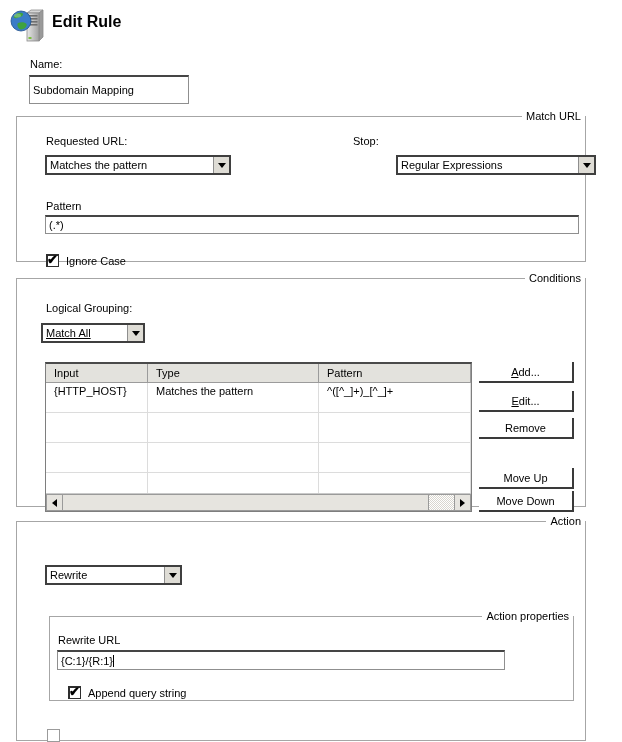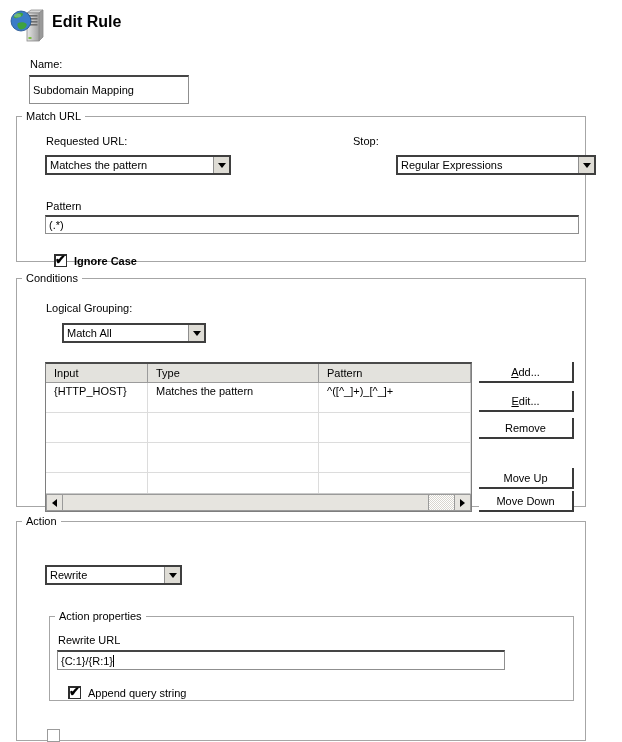--- a/index.html
+++ b/index.html
@@ -12,21 +12,21 @@
   .lbl { position:absolute; white-space:nowrap; color:#000; }
 
   
   .title { position:absolute; left:52px; top:13px; font-size:16px; font-weight:bold; color:#000; }
   .app-icon { position:absolute; left:10px; top:7px; width:38px; height:38px; }
 
   
   fieldset {
     position:absolute; border:1px solid #a6a6a6; background:#fff; padding:0;
   }
-  legend { font-size:11px; color:#000; margin-left:5px; padding:0 4px; }
+  legend { font-size:11px; color:#000; padding:0 4px;text-align:right; }
 
   
   .textbox {
     position:absolute; background:#fff;
     border:1px solid #8f8f8f; border-top:2px solid #454545;
     font-family:"Liberation Sans", sans-serif; font-size:11px; color:#000;
     padding:0 3px; display:flex; align-items:center; white-space:nowrap; overflow:hidden;
   }
   .caret { display:inline-block; width:1px; height:12px; background:#000; margin-left:0; }
 
@@ -144,31 +144,31 @@
       <span class="combo-btn">
           <span class="tri-down"></span>
         </span>
     </div>
 
     <div class="lbl" style="left:29px; top:78px;">Pattern</div>
     <div class="textbox" style="left:28px; top:93px; width:534px; height:19px;">
       <span>(.*)</span>
     </div>
 
-    <div class="checkrow" style="left:37px; top:132px;font-weight:bold;">
+    <div class="checkrow" style="left:29px; top:132px;">
       <span class="checkbox checked"></span>
       <span>Ignore Case</span>
     </div>
   </fieldset>
 
   <fieldset style="left:16px; top:272px; width:570px; height:235px;">
     <legend>Conditions</legend>
 
     <div class="lbl" style="left:29px; top:18px;">Logical Grouping:</div>
-    <div class="combo" style="left:45px; top:39px; width:144px;">
+    <div class="combo" style="left:24px; top:39px; width:104px;text-decoration:underline;">
       <span class="combo-text">Match All</span>
       <span class="combo-btn">
           <span class="tri-down"></span>
         </span>
     </div>
 
     <div class="cond-table" style="left:28px; top:78px; width:427px; height:150px;">
       <div class="t-head">
         <div class="t-cell c-input">Input</div>
         <div class="t-cell c-type">Type</div>

